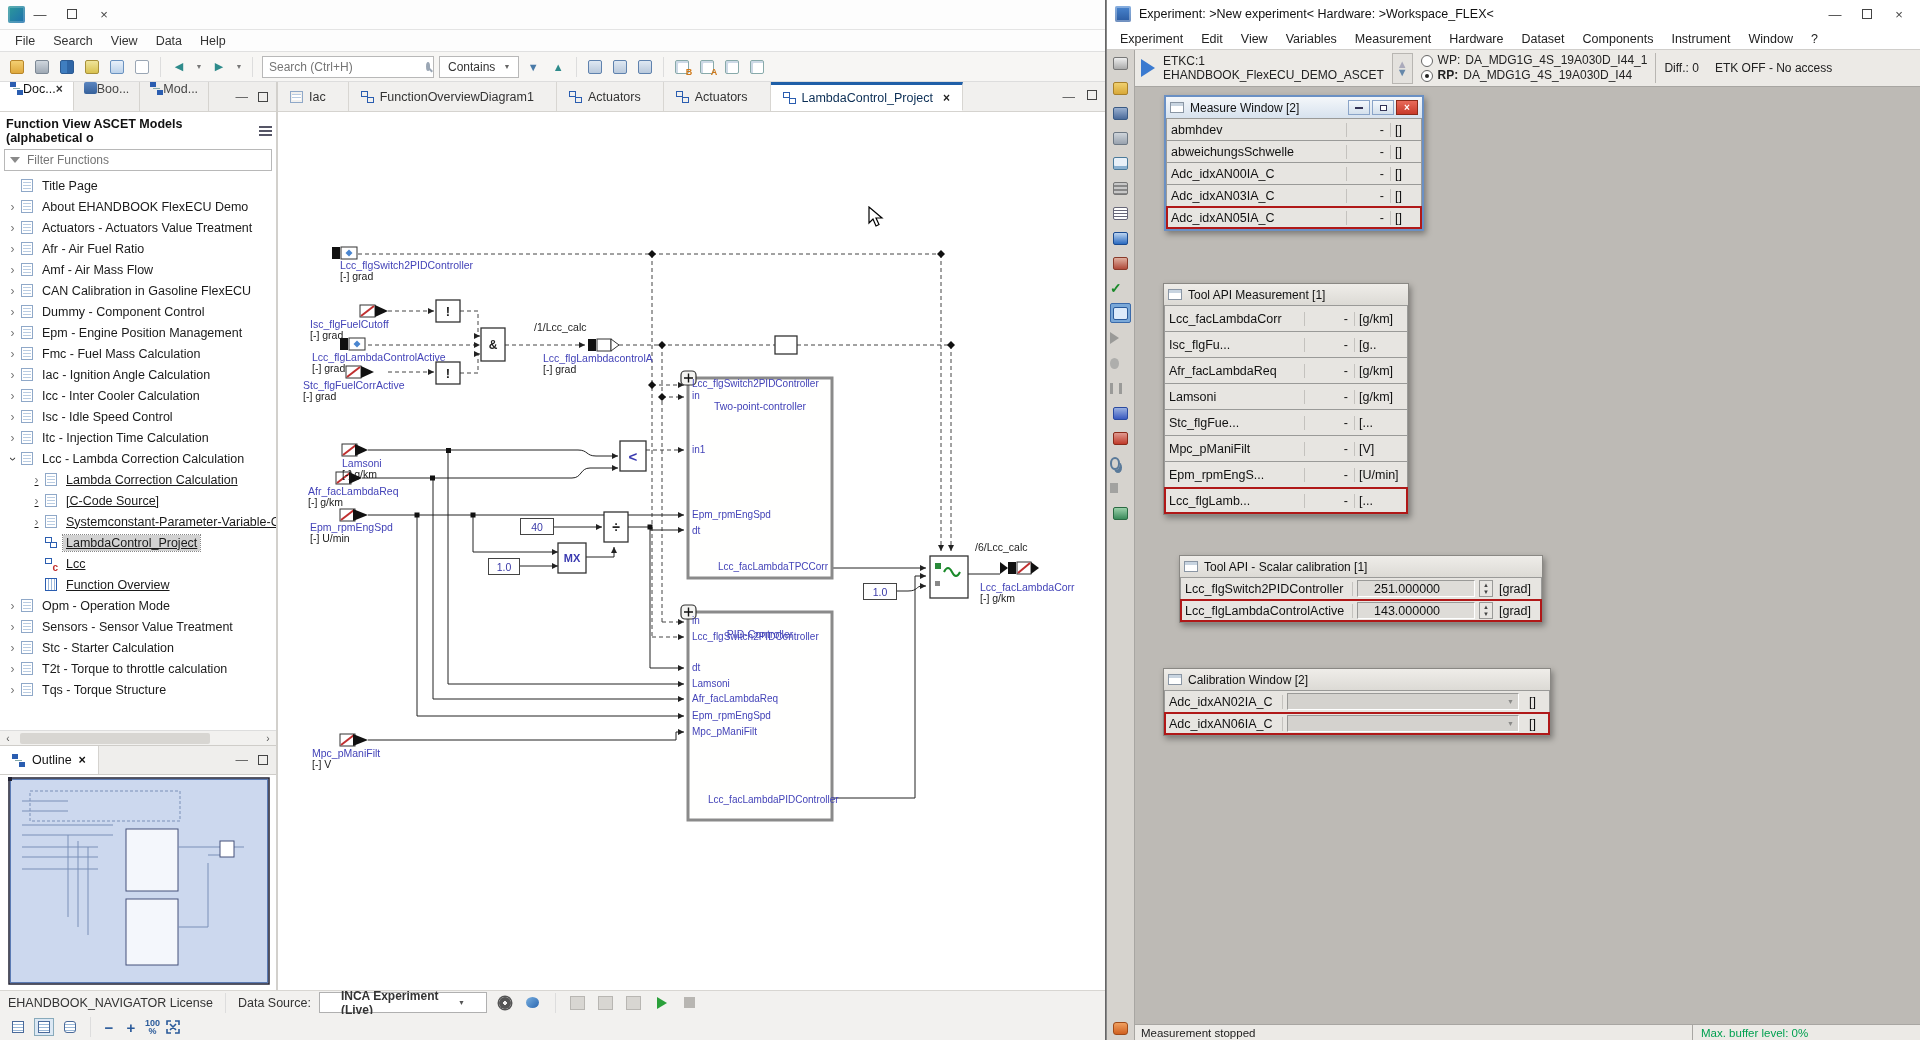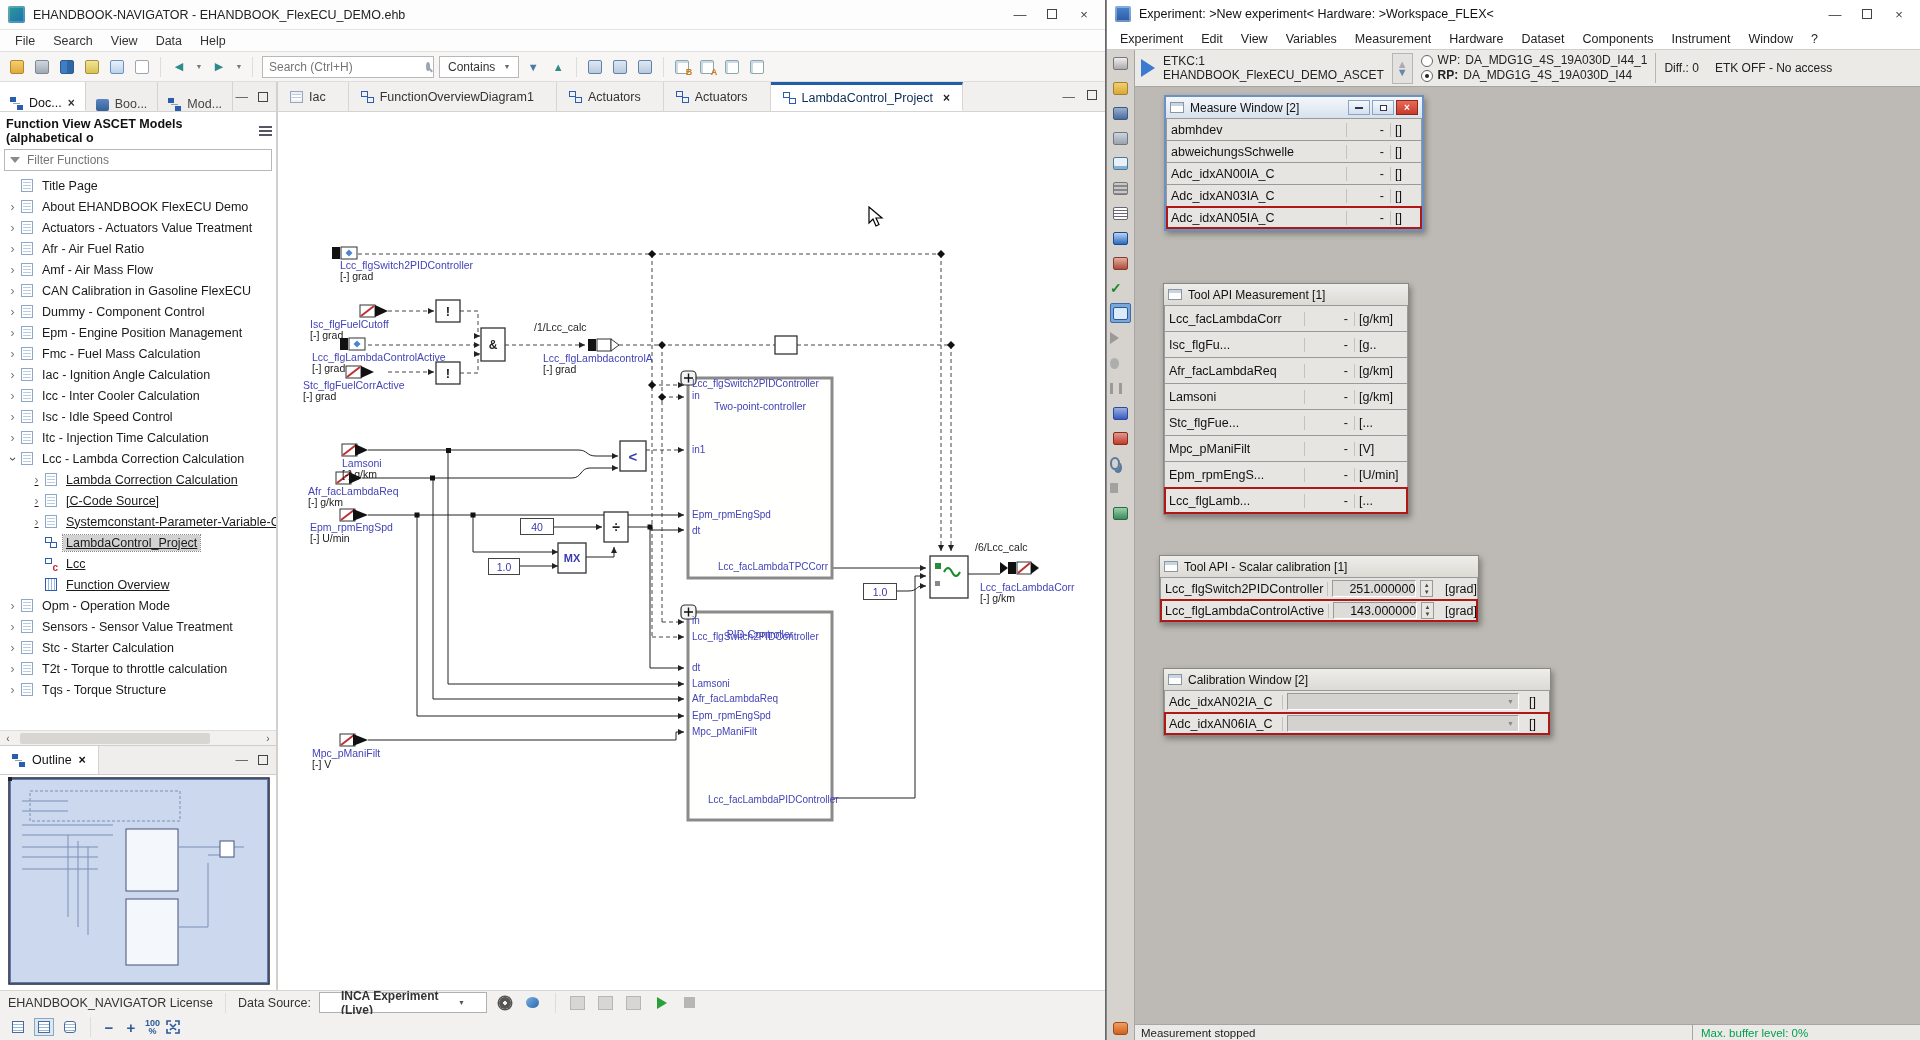--- a/index.html
+++ b/index.html
@@ -39,21 +39,21 @@
   .searchbox input{border:none;outline:none;flex:1;font-size:12px;font-family:"Liberation Sans",sans-serif;color:#333;background:transparent;}
   .mag{width:9px;height:9px;border:2px solid #9aa6b4;border-radius:50%;position:relative;margin-right:2px;}
   .mag::after{content:"";position:absolute;width:5px;height:2px;background:#9aa6b4;transform:rotate(45deg);right:-5px;bottom:-2px;}
   .containsbtn{height:22px;border:1px solid #b8b8b8;background:#fff;display:flex;align-items:center;padding:0 8px;font-size:12px;color:#333;gap:8px;}
   .containsbtn::after{content:"▼";font-size:7px;color:#666;}
 
   .lcontent{flex:1;display:flex;min-height:0;}
   
   #leftpane{width:278px;border-right:2px solid #d2d0cc;display:flex;flex-direction:column;background:#fff;}
   .paneltabs{height:30px;display:flex;background:#efeeec;border-bottom:1px solid #d5d3cf;font-size:12.5px;color:#444;}
-  .ptab{display:flex;align-items:flex-end;gap:6px;padding:0 10px;border-right:1px solid #d5d3cf;}
+  .ptab{display:flex;align-items:flex-start;padding:0 10px;border-right:1px solid #d5d3cf;}
   .ptab[data-state="active"]{background:#fff;border-bottom:1px solid #fff;color:#111;}
   .ptab .x{font-size:12px;color:#333;font-weight:bold;}
   .ptab .pticon{width:13px;height:12px;background:linear-gradient(#5b86c0,#35609a);border-radius:2px;}
   .panemini{margin-left:auto;display:flex;gap:10px;align-items:center;padding-right:8px;color:#555;}
   .fvheader{display:flex;align-items:center;font-weight:bold;font-size:12.5px;color:#111;padding:5px 4px 3px 6px;}
   .fvheader .lines{margin-left:auto;width:14px;height:10px;background:repeating-linear-gradient(#556 0 2px,transparent 2px 4px);}
   .filterrow{margin:1px 4px 3px 4px;border:1px solid #b8b8b8;height:22px;display:flex;align-items:center;padding:0 5px;gap:5px;}
   .funnel{width:0;height:0;border-left:5px solid transparent;border-right:5px solid transparent;border-top:6px solid #8a8a8a;}
   .filterrow input{flex:1;border:none;outline:none;font-size:12px;color:#333;font-family:"Liberation Sans",sans-serif;}
   #tree{flex:1;overflow:hidden;font-size:12.5px;color:#1a1a1a;position:relative;padding-top:1px;}
@@ -203,21 +203,20 @@
   #cursor{position:absolute;left:868px;top:206px;z-index:50;pointer-events:none;}
 </style>
 </head>
 <body>
 
 <div id="screen">
 
   <div id="lwin">
     <div class="ltitle">
       <span class="appico"></span>
-      <span class="t">EHANDBOOK-NAVIGATOR - EHANDBOOK_FlexECU_DEMO.ehb</span>
       <span class="winbtns">
         <span class="b">—</span>
         <span class="b"><span class="boxglyph"></span></span>
         <span class="b">×</span>
       </span>
     </div>
     <div class="lmenu">
 
         <span class="mi">File</span>
 
@@ -1045,21 +1044,21 @@
             </div>
 
             <div class="mrow" data-state="flagged">
               <span class="nm">Lcc_flgLamb...</span>
               <span class="val">-</span>
               <span class="un">[...</span>
             </div>
 
         </div>
 
-        <div class="panel" style="left:24px;top:468px;width:320px;text-align:right;">
+        <div class="panel" style="left:44px;top:468px;width:364px;">
           <div class="ptitle">
             <span class="wico"></span>
             <span>Tool API - Scalar calibration [1]</span>
           </div>
 
             <div class="crow">
               <span class="nm">Lcc_flgSwitch2PIDController</span>
               <span class="valbox">
                 <span>251.000000</span>
               </span>

